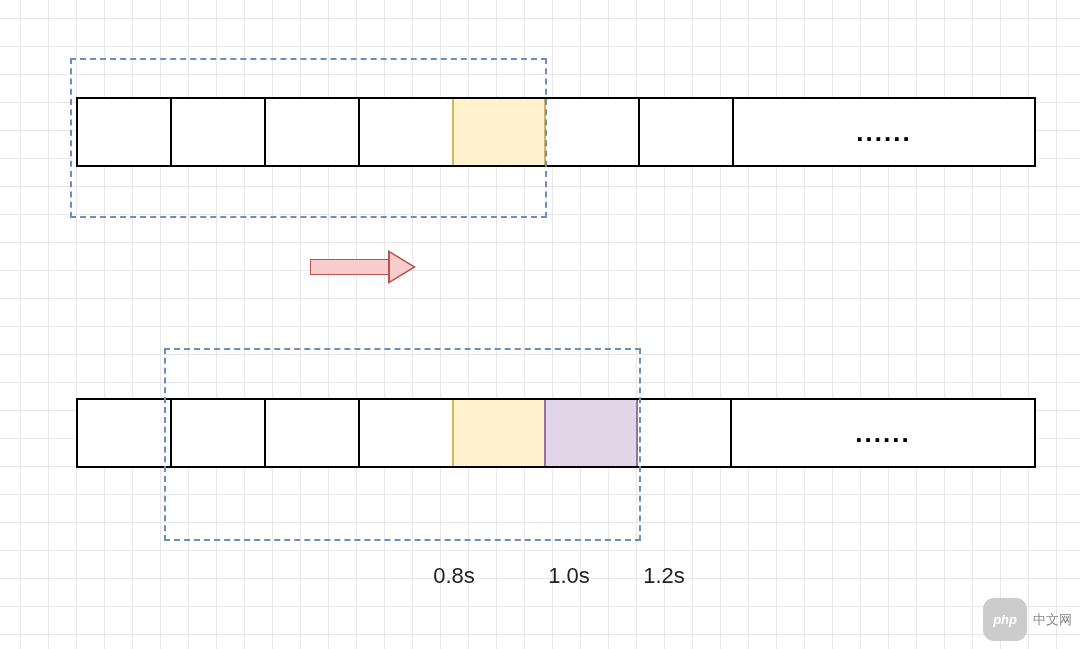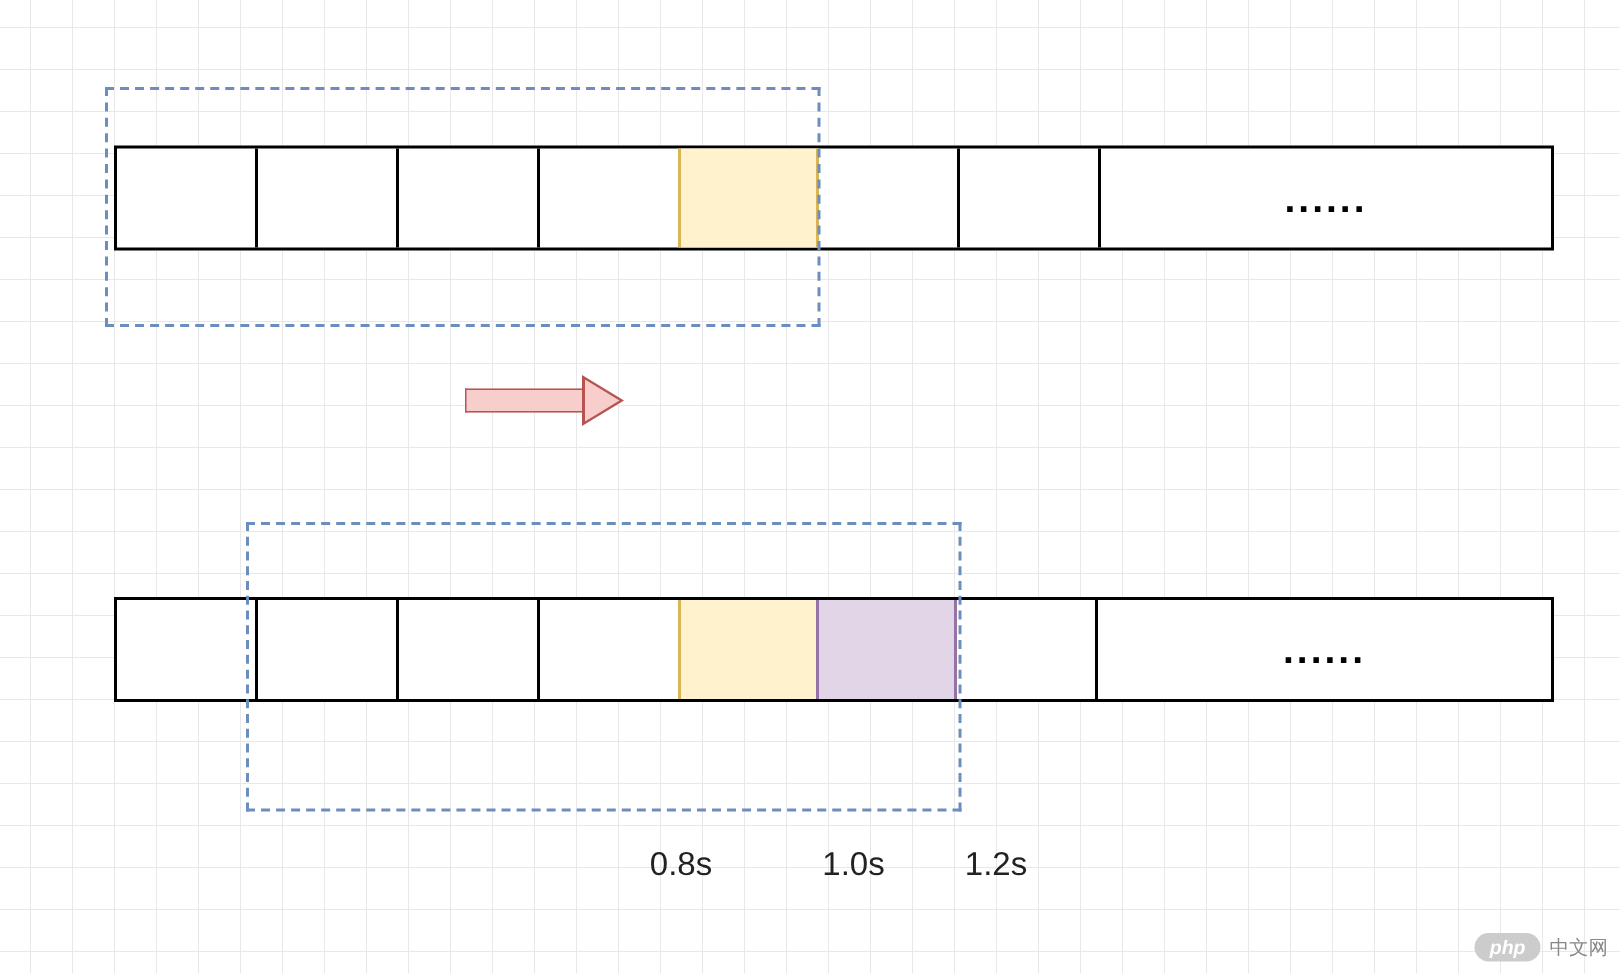--- a/index.html
+++ b/index.html
@@ -119,21 +119,21 @@
       align-items: center;
       gap: 6px;
       font-size: 13px;
       color: #888;
     }
     .php-badge {
       background: #ccc;
       color: #fff;
       font-weight: bold;
       font-style: italic;
-      padding: 2px 10px;
+      padding: 14px 10px;
       border-radius: 11px;
       font-size: 13px;
     }
   </style>
 </head>
 <body>
 
 <div class="grid-bg"></div>
 
 <div class="timeline" style="top:97px; width:960px;">

